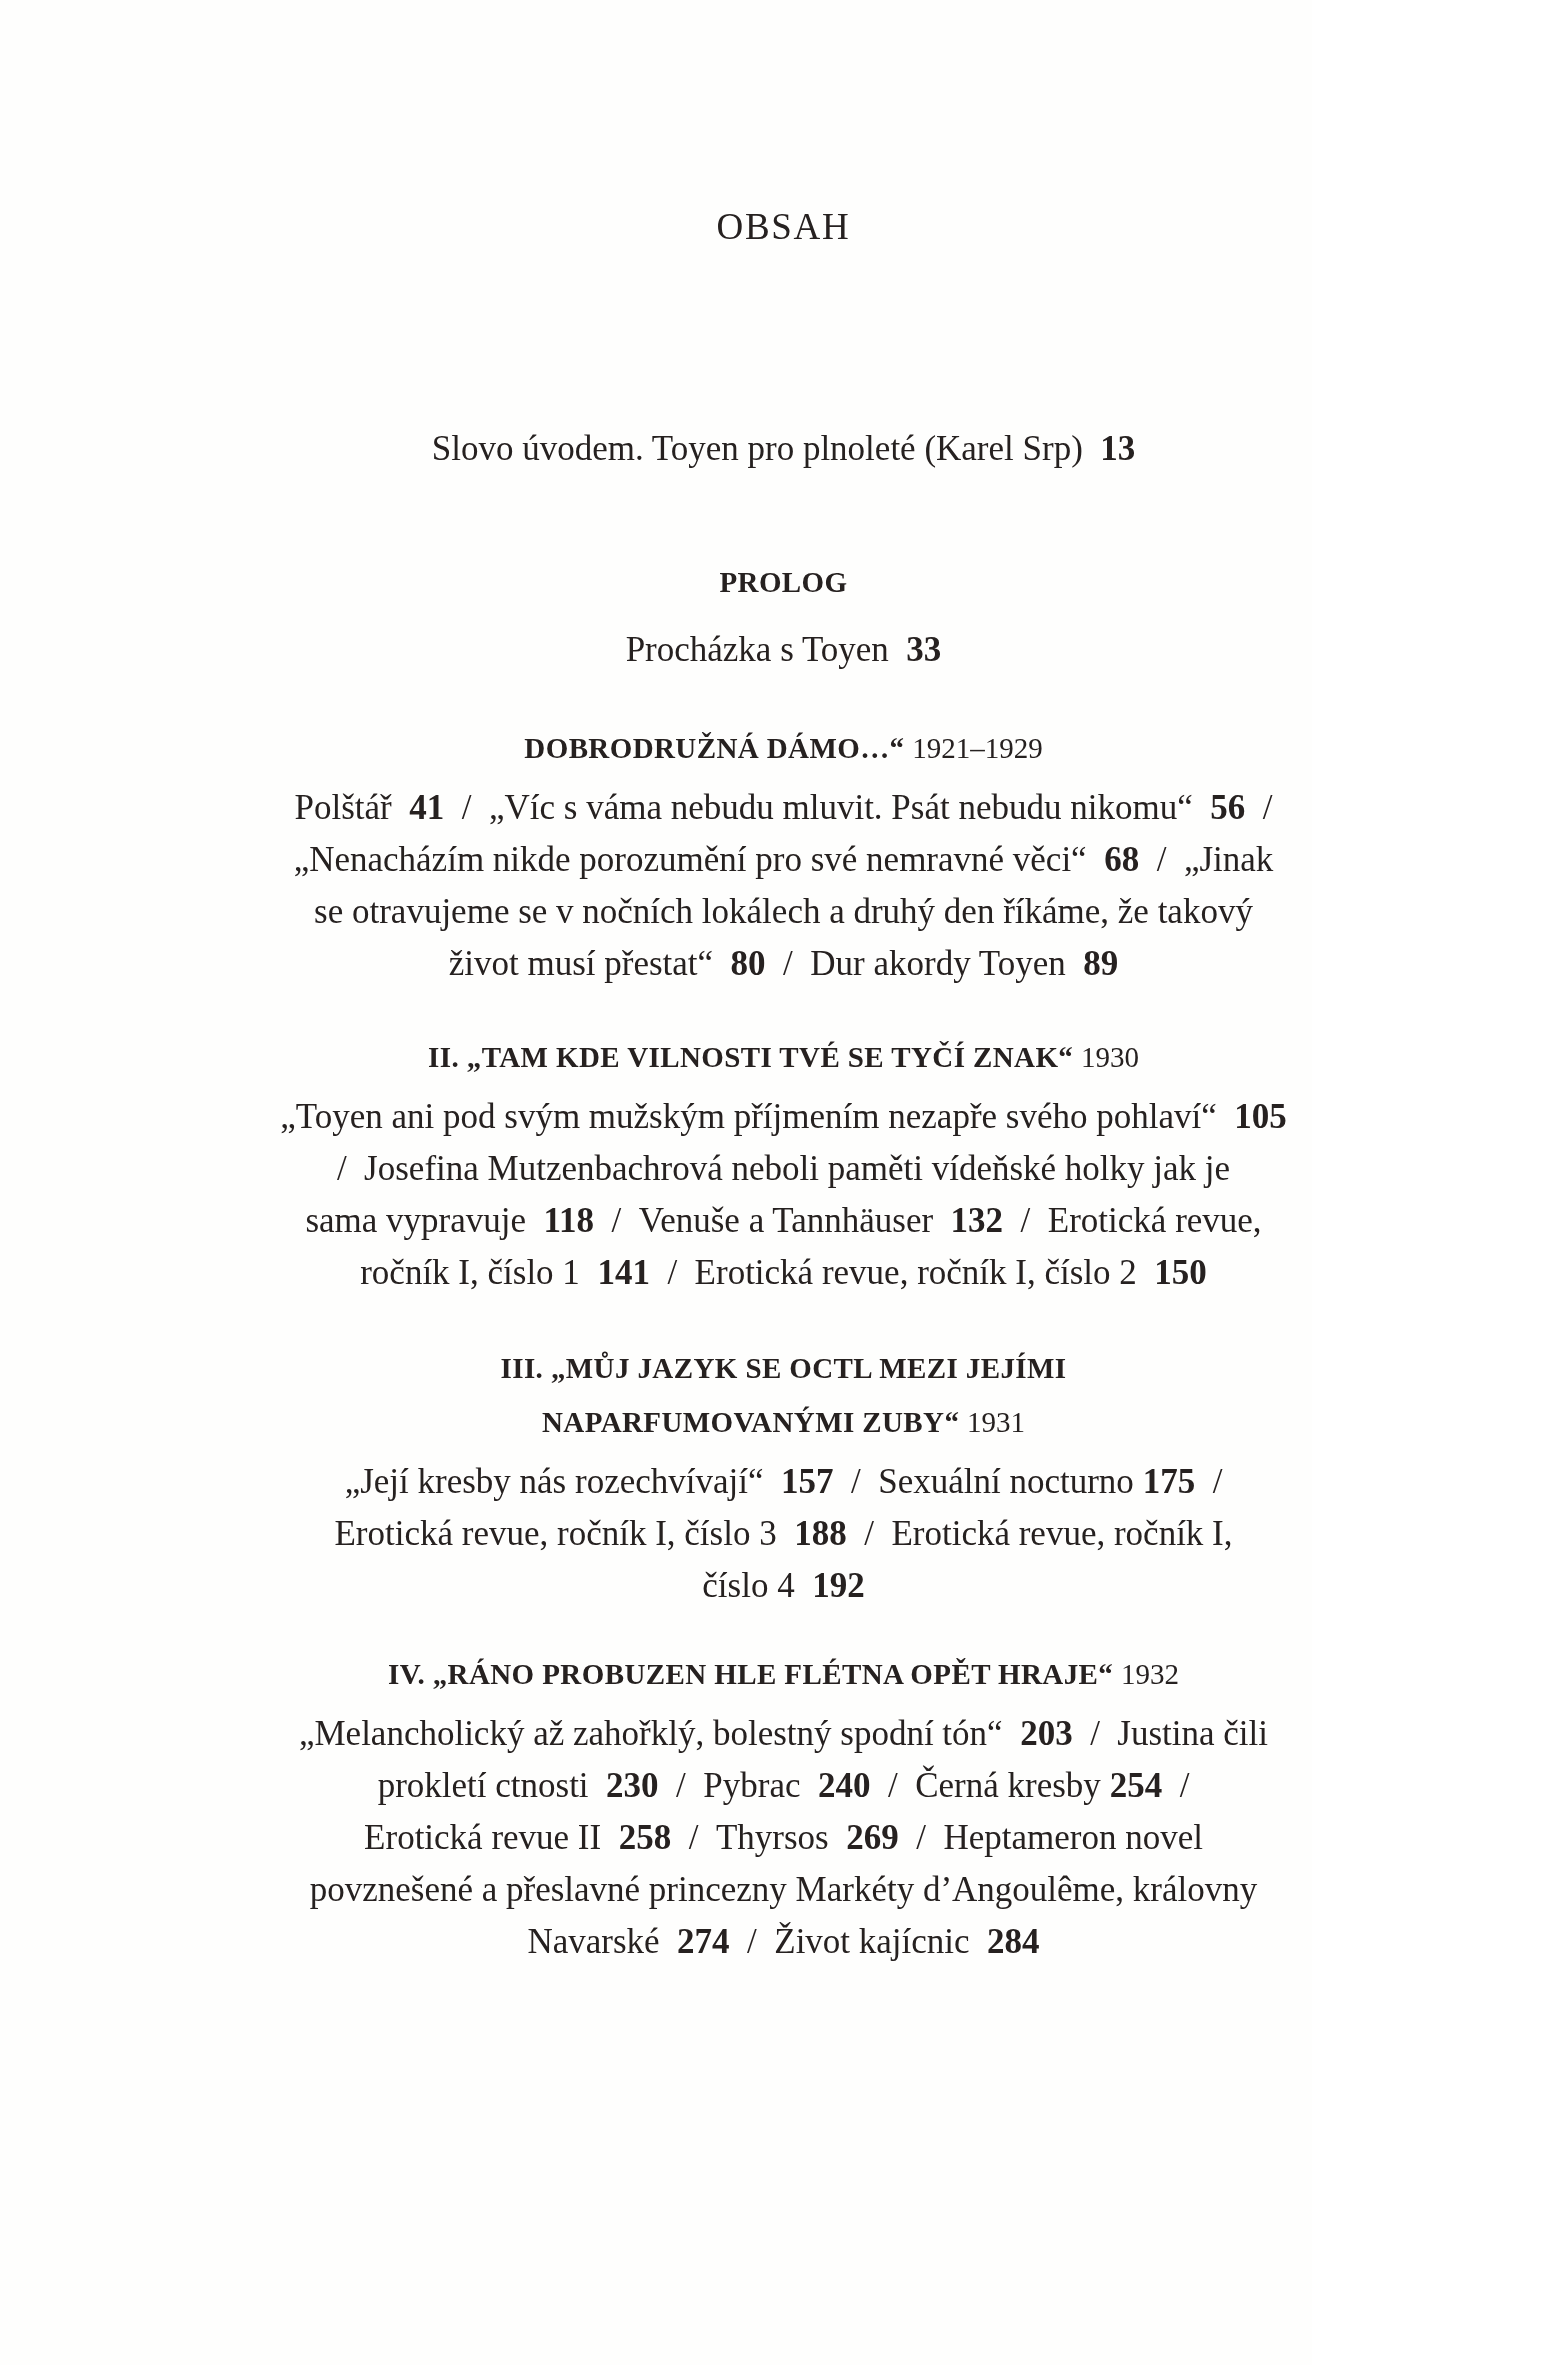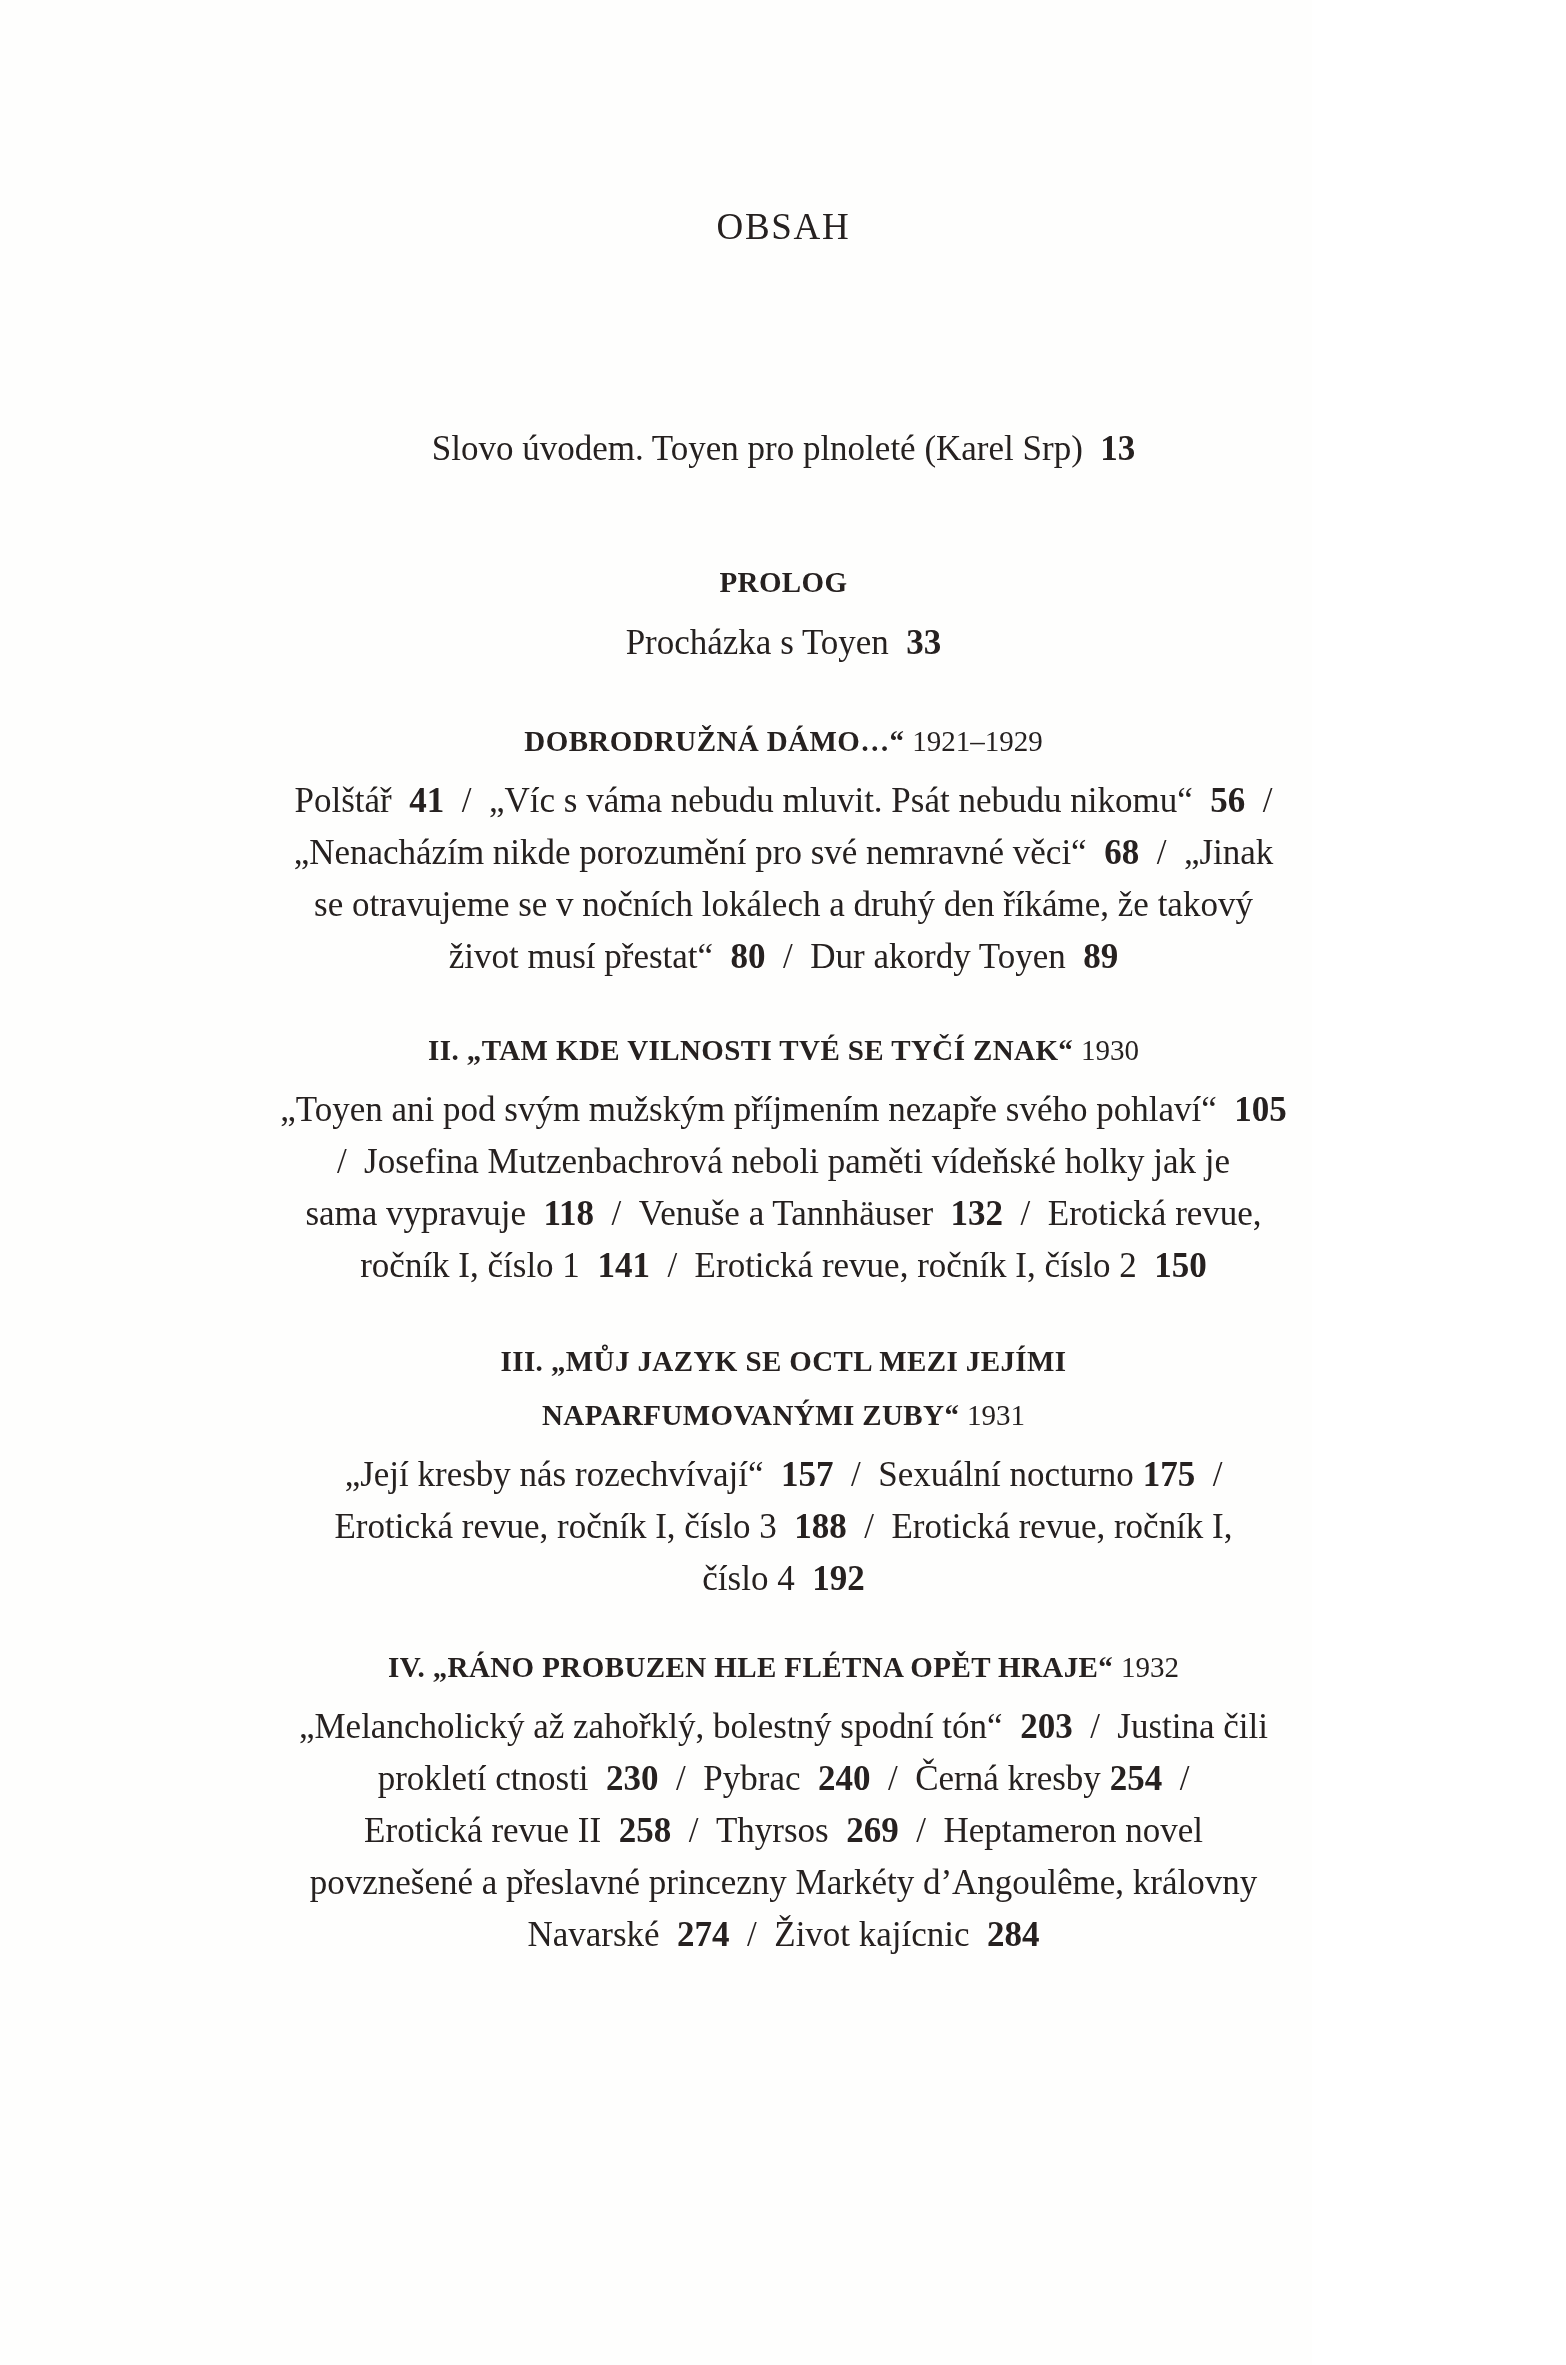--- a/index.html
+++ b/index.html
@@ -31,21 +31,21 @@
     font-size: 29px;
     line-height: 54px;
     letter-spacing: 0.4px;
   }
   .seg-year { font-weight: 400; letter-spacing: 0px; }
   .seg-pgnum { font-weight: 700; }
   
   .blk-toc-title            { margin-top: 0; }
   .blk-entry-intro          { margin-top: 169px; font-family: Liberation Serif, serif; }
   .blk-heading-prolog       { margin-top: 80px; }
-  .blk-entry-prolog         { margin-top: 8px; }
+  .blk-entry-prolog         { margin-top: 15px; }
   .blk-heading-chapter-1    { margin-top: 45px; }
   .blk-entries-chapter-1    { margin-top: 7px; }
   .blk-heading-chapter-2    { margin-top: 40px; }
   .blk-entries-chapter-2    { margin-top: 7px; }
   .blk-heading-chapter-3    { margin-top: 42px; }
   .blk-entries-chapter-3    { margin-top: 7px; }
   .blk-heading-chapter-4    { margin-top: 35px; }
   .blk-entries-chapter-4    { margin-top: 7px; }
 </style>
 </head>

